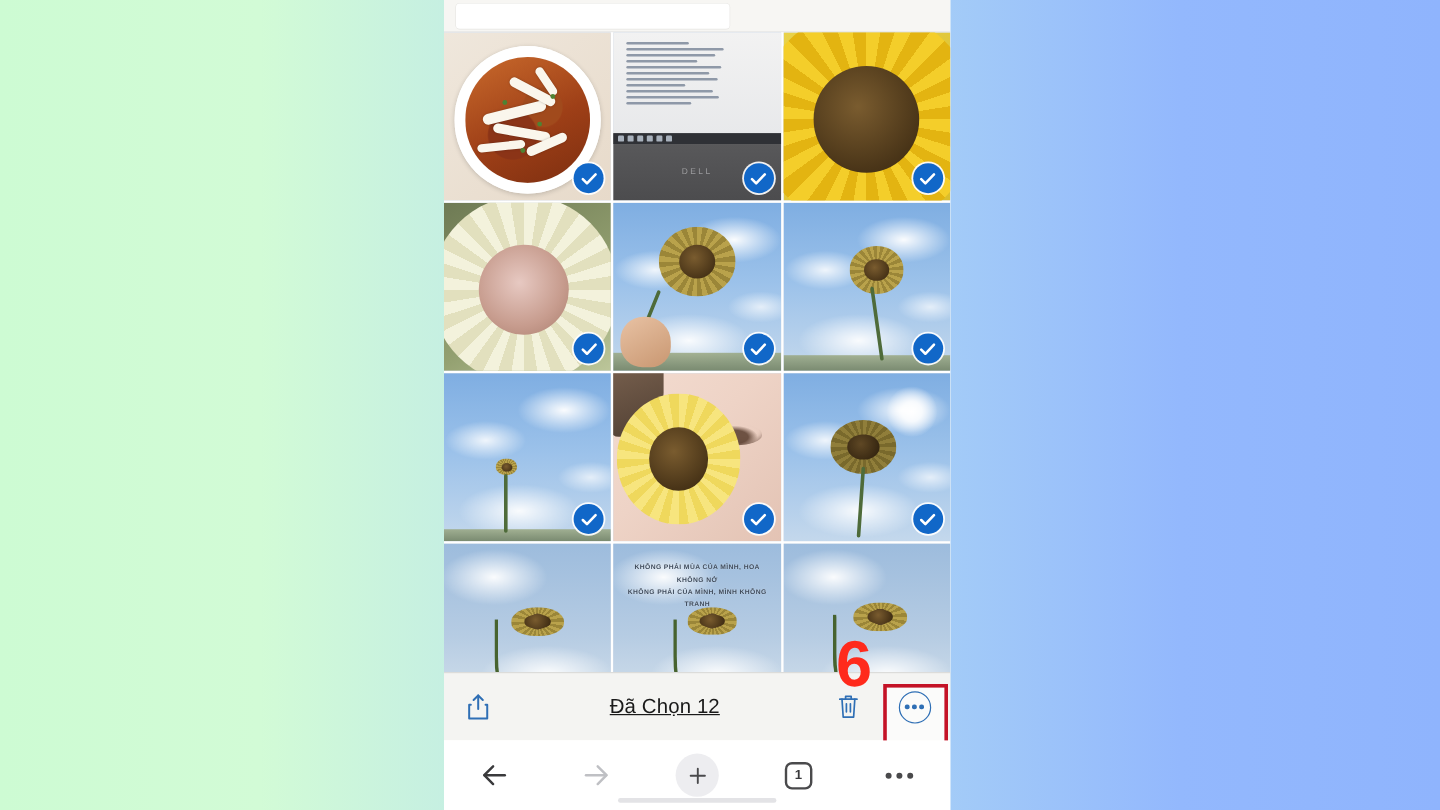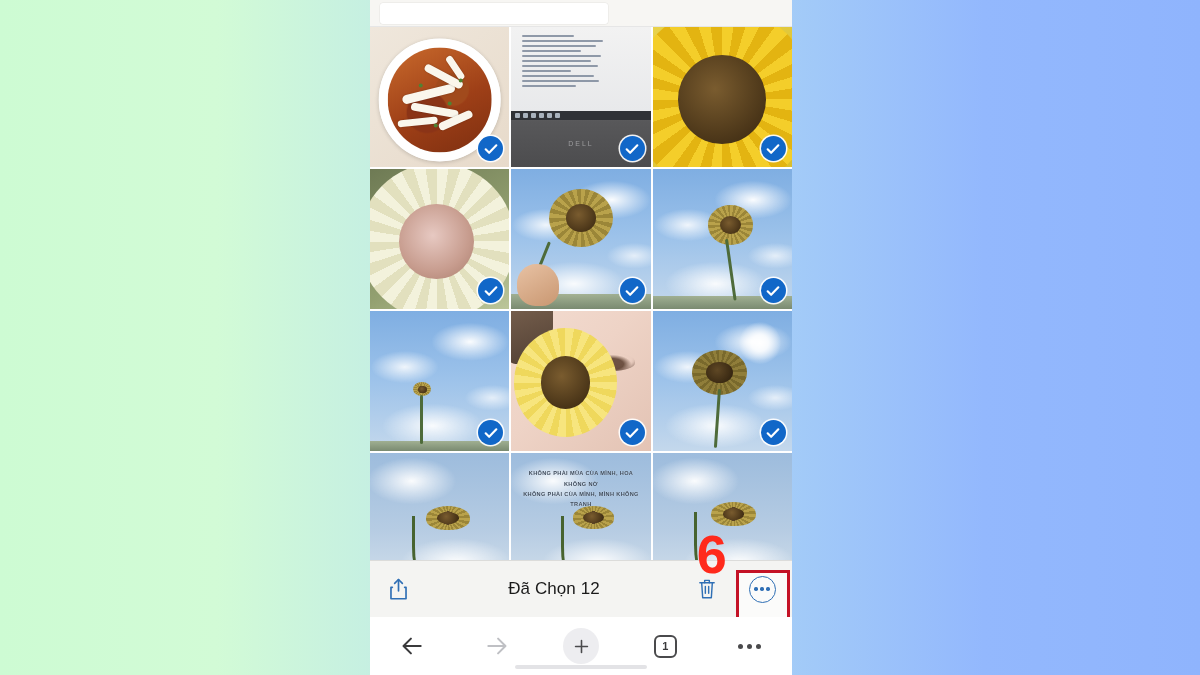--- a/index.html
+++ b/index.html
@@ -232,20 +232,21 @@
     display: flex; align-items: center;
   }
   #actionbar .slot { display: flex; align-items: center; justify-content: center; }
   .ab-share { width: 56px; }
   .ab-title {
     flex: 1;
     font-size: 17px;
     color: #1A1A1A;
     text-align: center;
     letter-spacing: .1px;
+    text-decoration: underline;
   }
   .ab-trash { width: 50px; }
   .ab-more { width: 60px; position: relative; }
   .redbox {
     position: absolute; left: 4px; top: -6px;
     width: 54px; height: 54px;
     border: 3px solid #C41226;
     background: #FBFBFA;
   }
   .morecircle {

